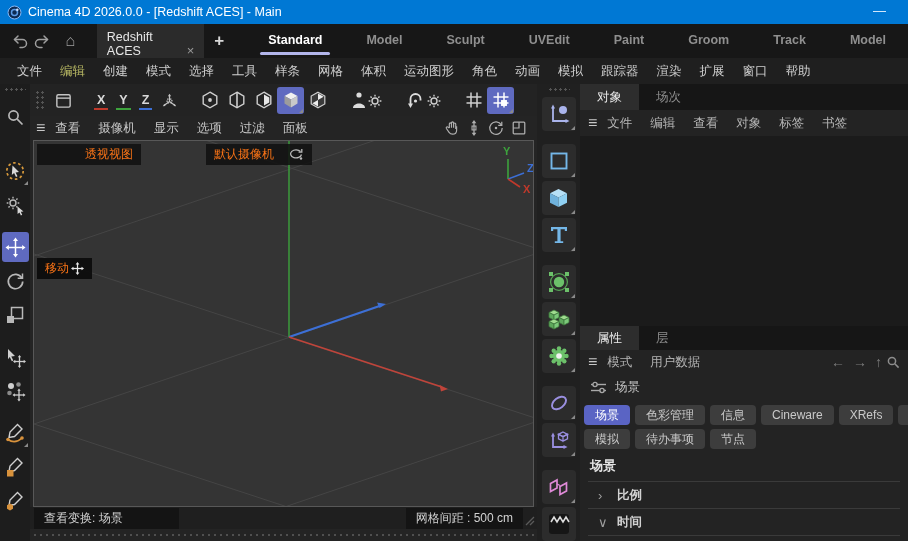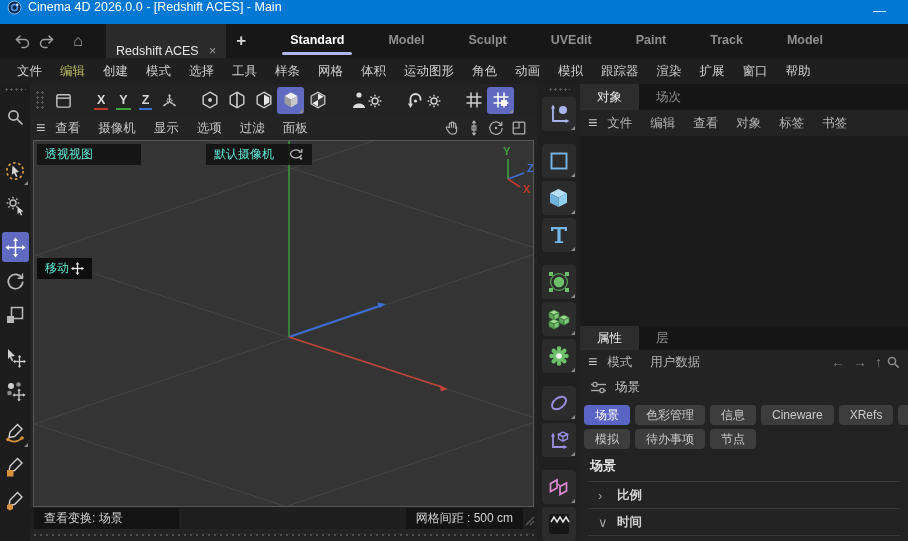--- a/index.html
+++ b/index.html
@@ -3,21 +3,21 @@
 <meta charset="utf-8">
 <style>
   html,body{margin:0;padding:0;background:#111;}
   #app{position:relative;width:908px;height:541px;background:#1e1e1e;overflow:hidden;
        font-family:"Liberation Sans","DejaVu Sans",sans-serif;color:#cfcfcf;font-size:12px;
        -webkit-font-smoothing:antialiased;}
   .abs{position:absolute;}
   svg{display:block;}
 
   
-  #titlebar{left:0;top:0;width:908px;height:24px;background:#0078d4;display:flex;align-items:flex-start;color:#fff;}
+  #titlebar{left:0;top:0;width:908px;height:24px;background:#0078d4;display:flex;align-items:center;color:#fff;}
   #titlebar .ttl{margin-left:6px;font-size:12.5px;}
   #titlebar .min{position:absolute;right:22px;top:0;height:24px;line-height:22px;font-size:13px;color:#eaf4ff;cursor:default;}
 
   
   #tabrow{left:0;top:24px;width:908px;height:34px;background:#171717;display:flex;align-items:center;}
   .navbtn{width:24px;height:24px;display:flex;align-items:center;justify-content:center;color:#9f9f9f;font-size:15px;}
   #doctab{height:34px;background:#2b2b2b;display:flex;align-items:flex-end;padding:0 10px;margin-left:16px;color:#e6e6e6;font-size:12.5px;gap:10px;}
   #doctab .x{color:#9a9a9a;font-size:13px;}
   .addbtn{color:#d8d8d8;font-size:17px;margin-left:10px;font-weight:bold;}
   .laytab{padding:0 22px;height:34px;line-height:32px;color:#8f8f8f;font-size:12.5px;position:relative;font-weight:bold;}
@@ -44,21 +44,21 @@
   #leftstrip{left:0;top:84px;width:30px;height:457px;background:#1d1d1d;display:flex;flex-direction:column;align-items:center;overflow:hidden;}
   .lbtn{width:27px;height:30px;display:flex;align-items:center;justify-content:center;border-radius:3px;position:relative;flex:none;}
   .lbtn.on{background:#5f6ac0;}
 
   
   #viewport{left:30px;top:116px;width:507px;height:425px;background:#242424;display:flex;flex-direction:column;}
   #vpmenu{height:24px;display:flex;align-items:center;padding:0 6px;gap:2px;flex:none;}
   .vpm{padding:0 8px;color:#c6c6c6;font-size:12.5px;}
   .vpicons{margin-left:auto;display:flex;gap:7px;align-items:center;padding-right:4px;}
   #vpcanvas{position:relative;margin:0 3px;height:367px;background:#343434;border:1px solid #585858;box-sizing:border-box;overflow:hidden;flex:none;}
-  .vpchip{position:absolute;background:rgba(16,16,16,.85);color:#5eead4;font-size:12px;padding:2px 8px;}
+  .vpchip{position:absolute;background:rgba(16,16,16,.85);color:#f97316;font-size:12px;padding:2px 8px;text-align:right;}
   #vpstatus{height:22px;background:#1f1f1f;display:flex;align-items:center;flex:none;position:relative;}
   .statchip{background:#141414;color:#d2d2d2;font-size:12px;padding:2px 10px;}
   #vpdots{height:12px;flex:none;position:relative;}
   #vpdots::before{content:"";position:absolute;left:2px;right:2px;top:5px;height:2px;
       background:radial-gradient(circle,#4f4f4f 1px,transparent 1.3px);background-size:6px 2px;}
   .hamb{font-size:16px;color:#c8c8c8;font-weight:bold;line-height:1;}
 
   
   #rightstrip{left:537px;top:84px;width:43px;height:457px;background:#202020;display:flex;flex-direction:column;align-items:center;overflow:hidden;}
   .rbtn{width:34px;height:34px;margin-top:3px;background:#2c2c2c;border-radius:4px;display:flex;align-items:center;justify-content:center;position:relative;flex:none;}
@@ -119,20 +119,21 @@
       <span>Redshift ACES</span>
       <span class="x">×</span>
     </div>
     <span class="addbtn">+</span>
     <div style="display:flex;margin-left:22px">
       <span class="laytab active">Standard</span>
       <span class="laytab">Model</span>
       <span class="laytab">Sculpt</span>
       <span class="laytab">UVEdit</span>
       <span class="laytab">Paint</span>
+      <span class="laytab">Groom</span>
       <span class="laytab">Track</span>
       <span class="laytab">Model</span>
     </div>
   </div>
 
   <div id="menubar" class="abs">
     <span class="menuitem">文件</span>
     <span class="menuitem hl">编辑</span>
     <span class="menuitem">创建</span>
     <span class="menuitem">模式</span>

